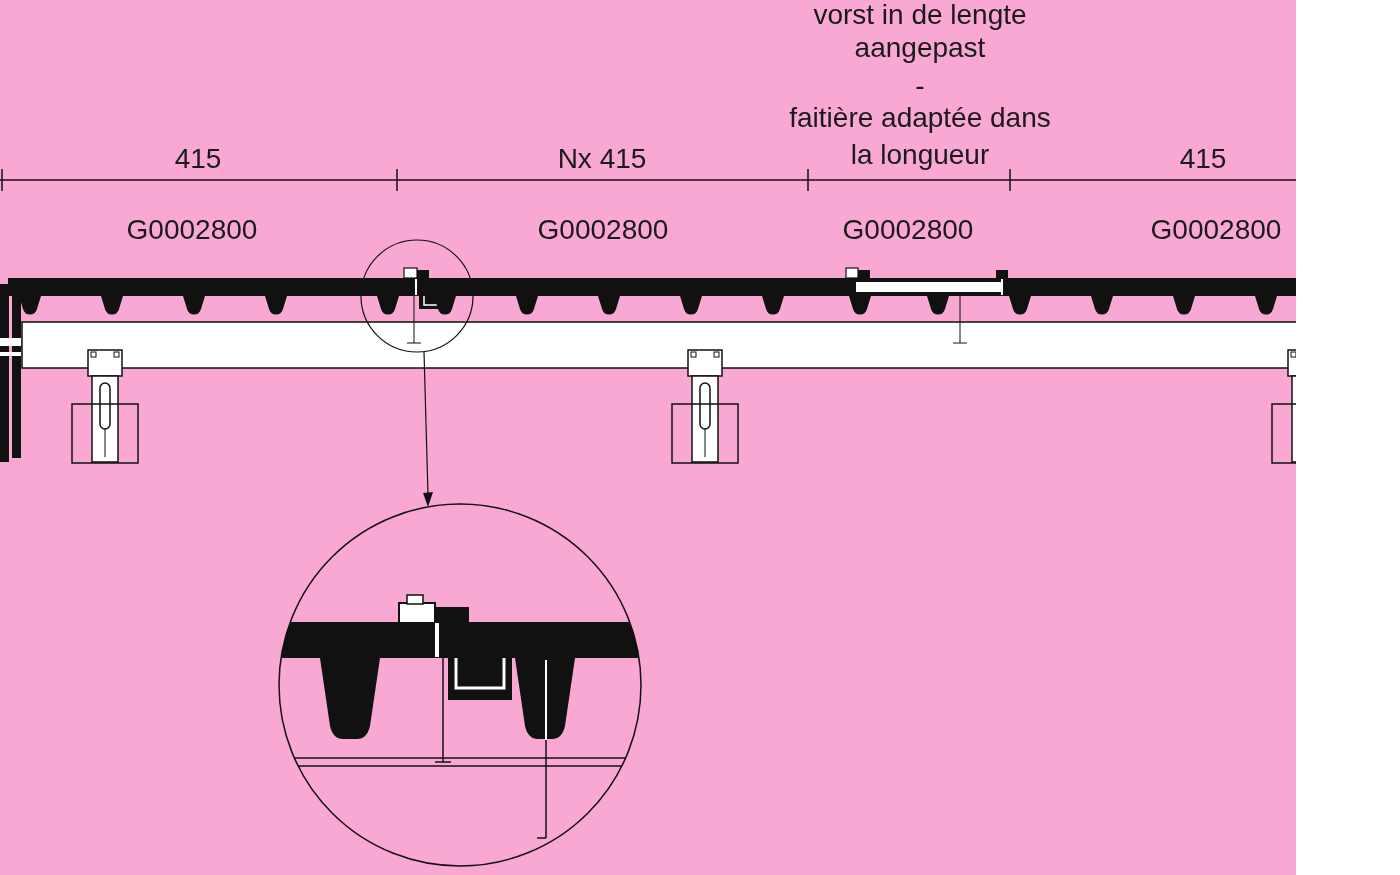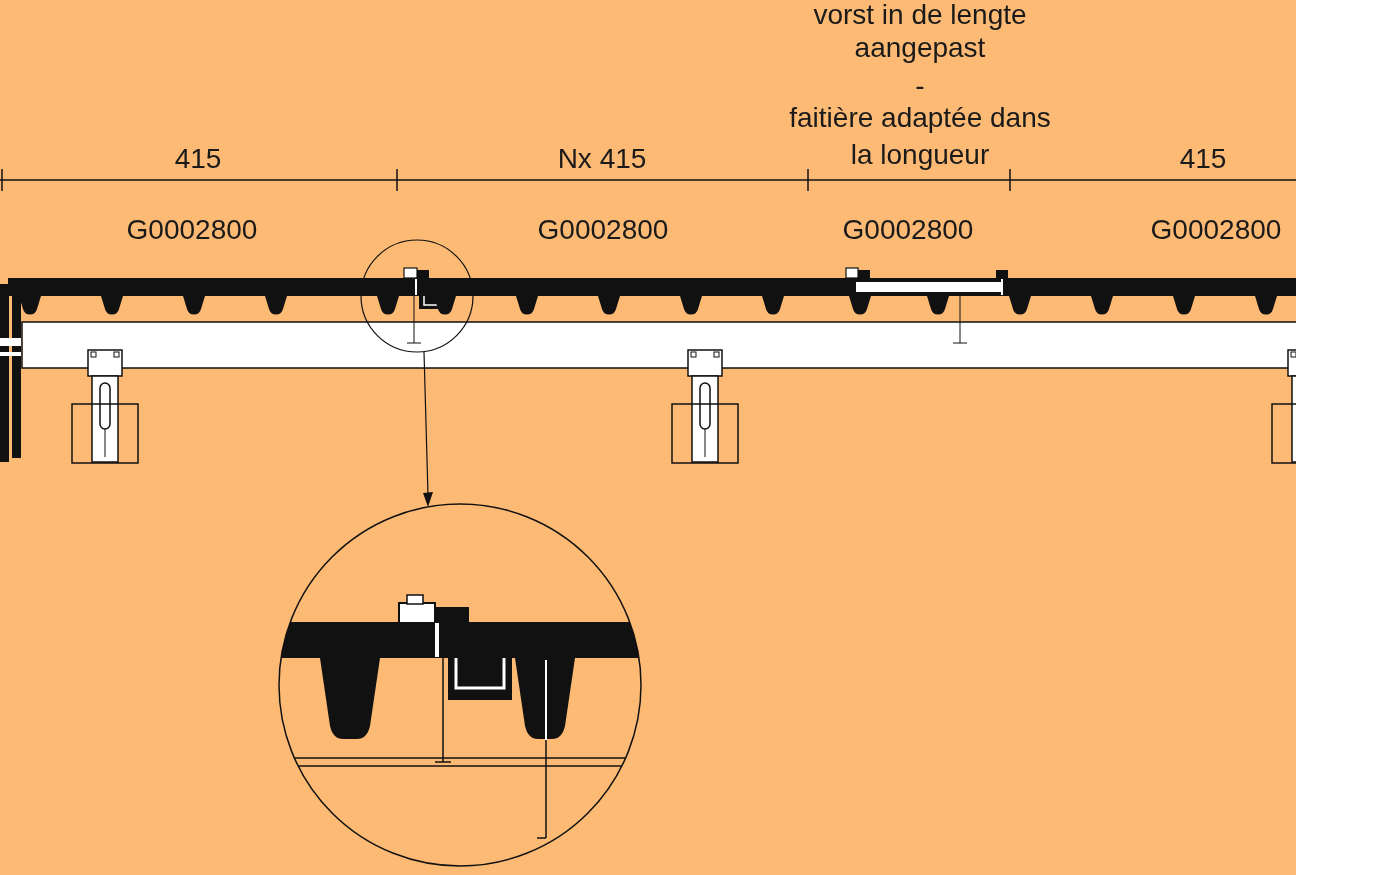--- a/index.html
+++ b/index.html
@@ -1,20 +1,20 @@
 <!DOCTYPE html>
 <html><head>
 <meta charset="utf-8">
 <style>
   html, body { margin: 0; padding: 0; background: #ffffff; }
   .canvas {
     position: relative;
     width: 1296px;
     height: 875px;
-    background: #fdba74;
+    background: #f9a8d4;
     overflow: hidden;
   }
   svg { display: block; }
   text {
     font-family: "Liberation Sans", "DejaVu Sans", sans-serif;
     fill: #1a1a1a;
   }
   .title-text { font-size: 28px; }
   .dim-text   { font-size: 28px; }
   .label-text { font-size: 28px; }

